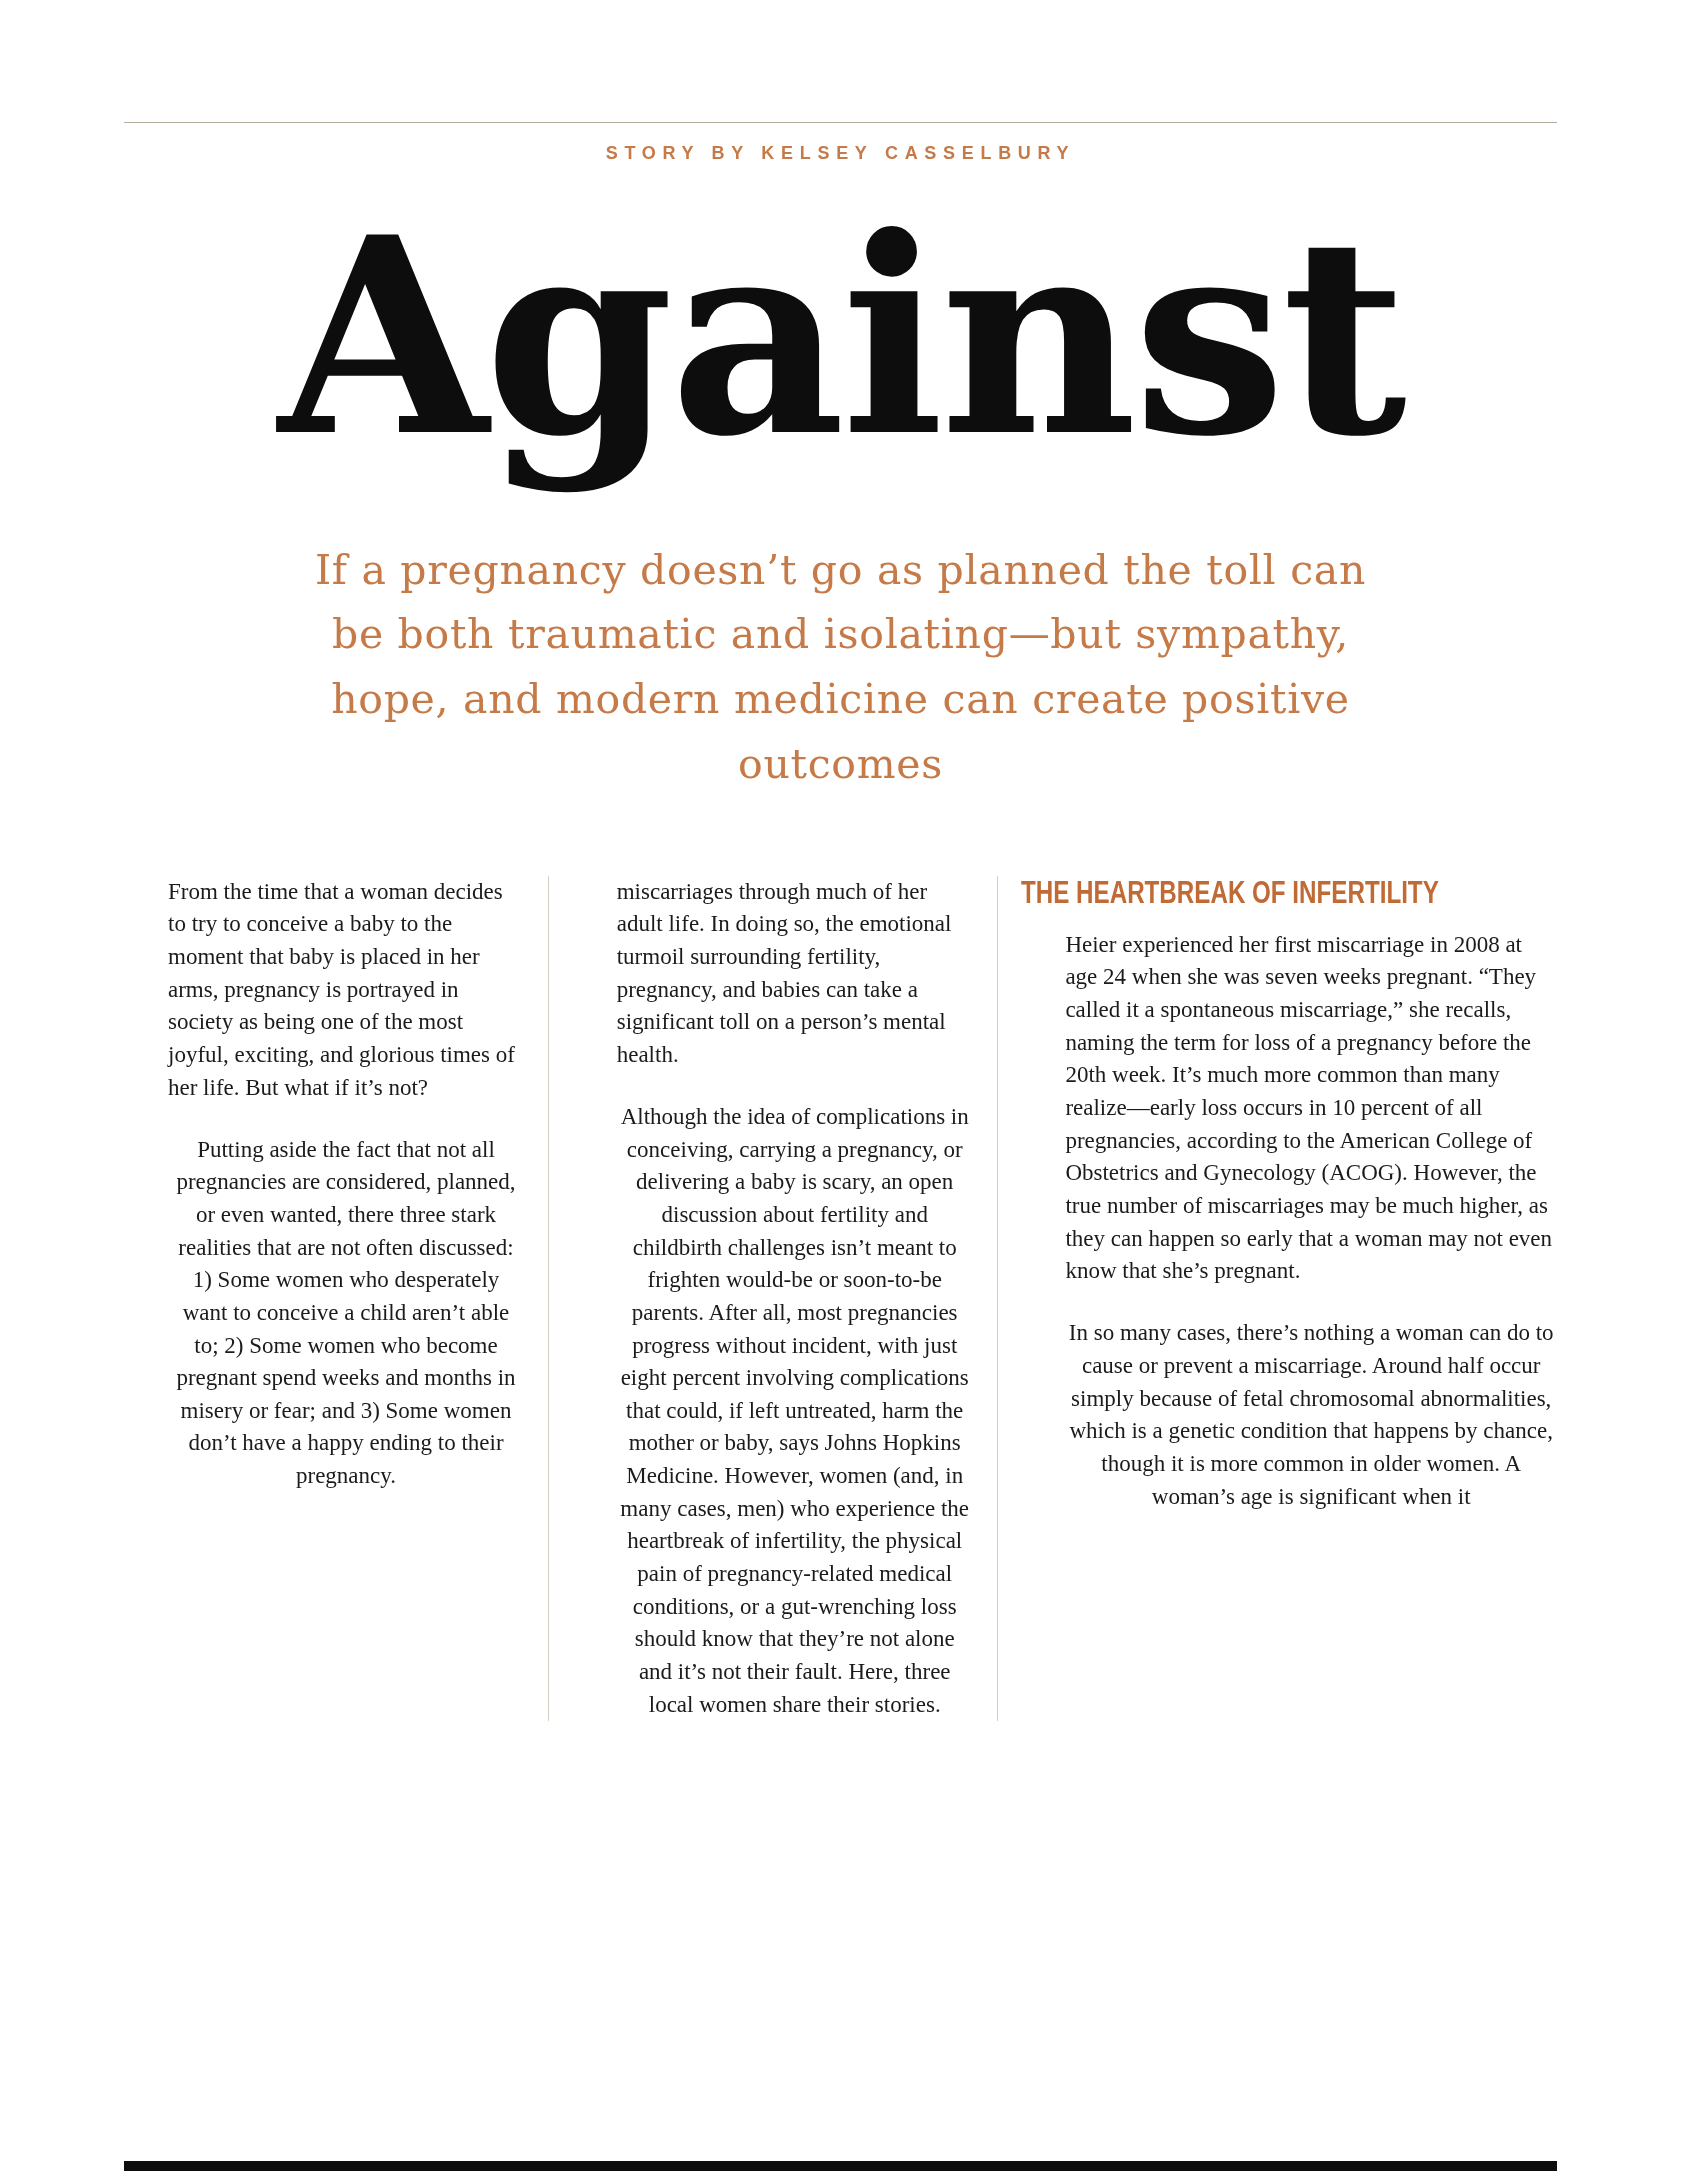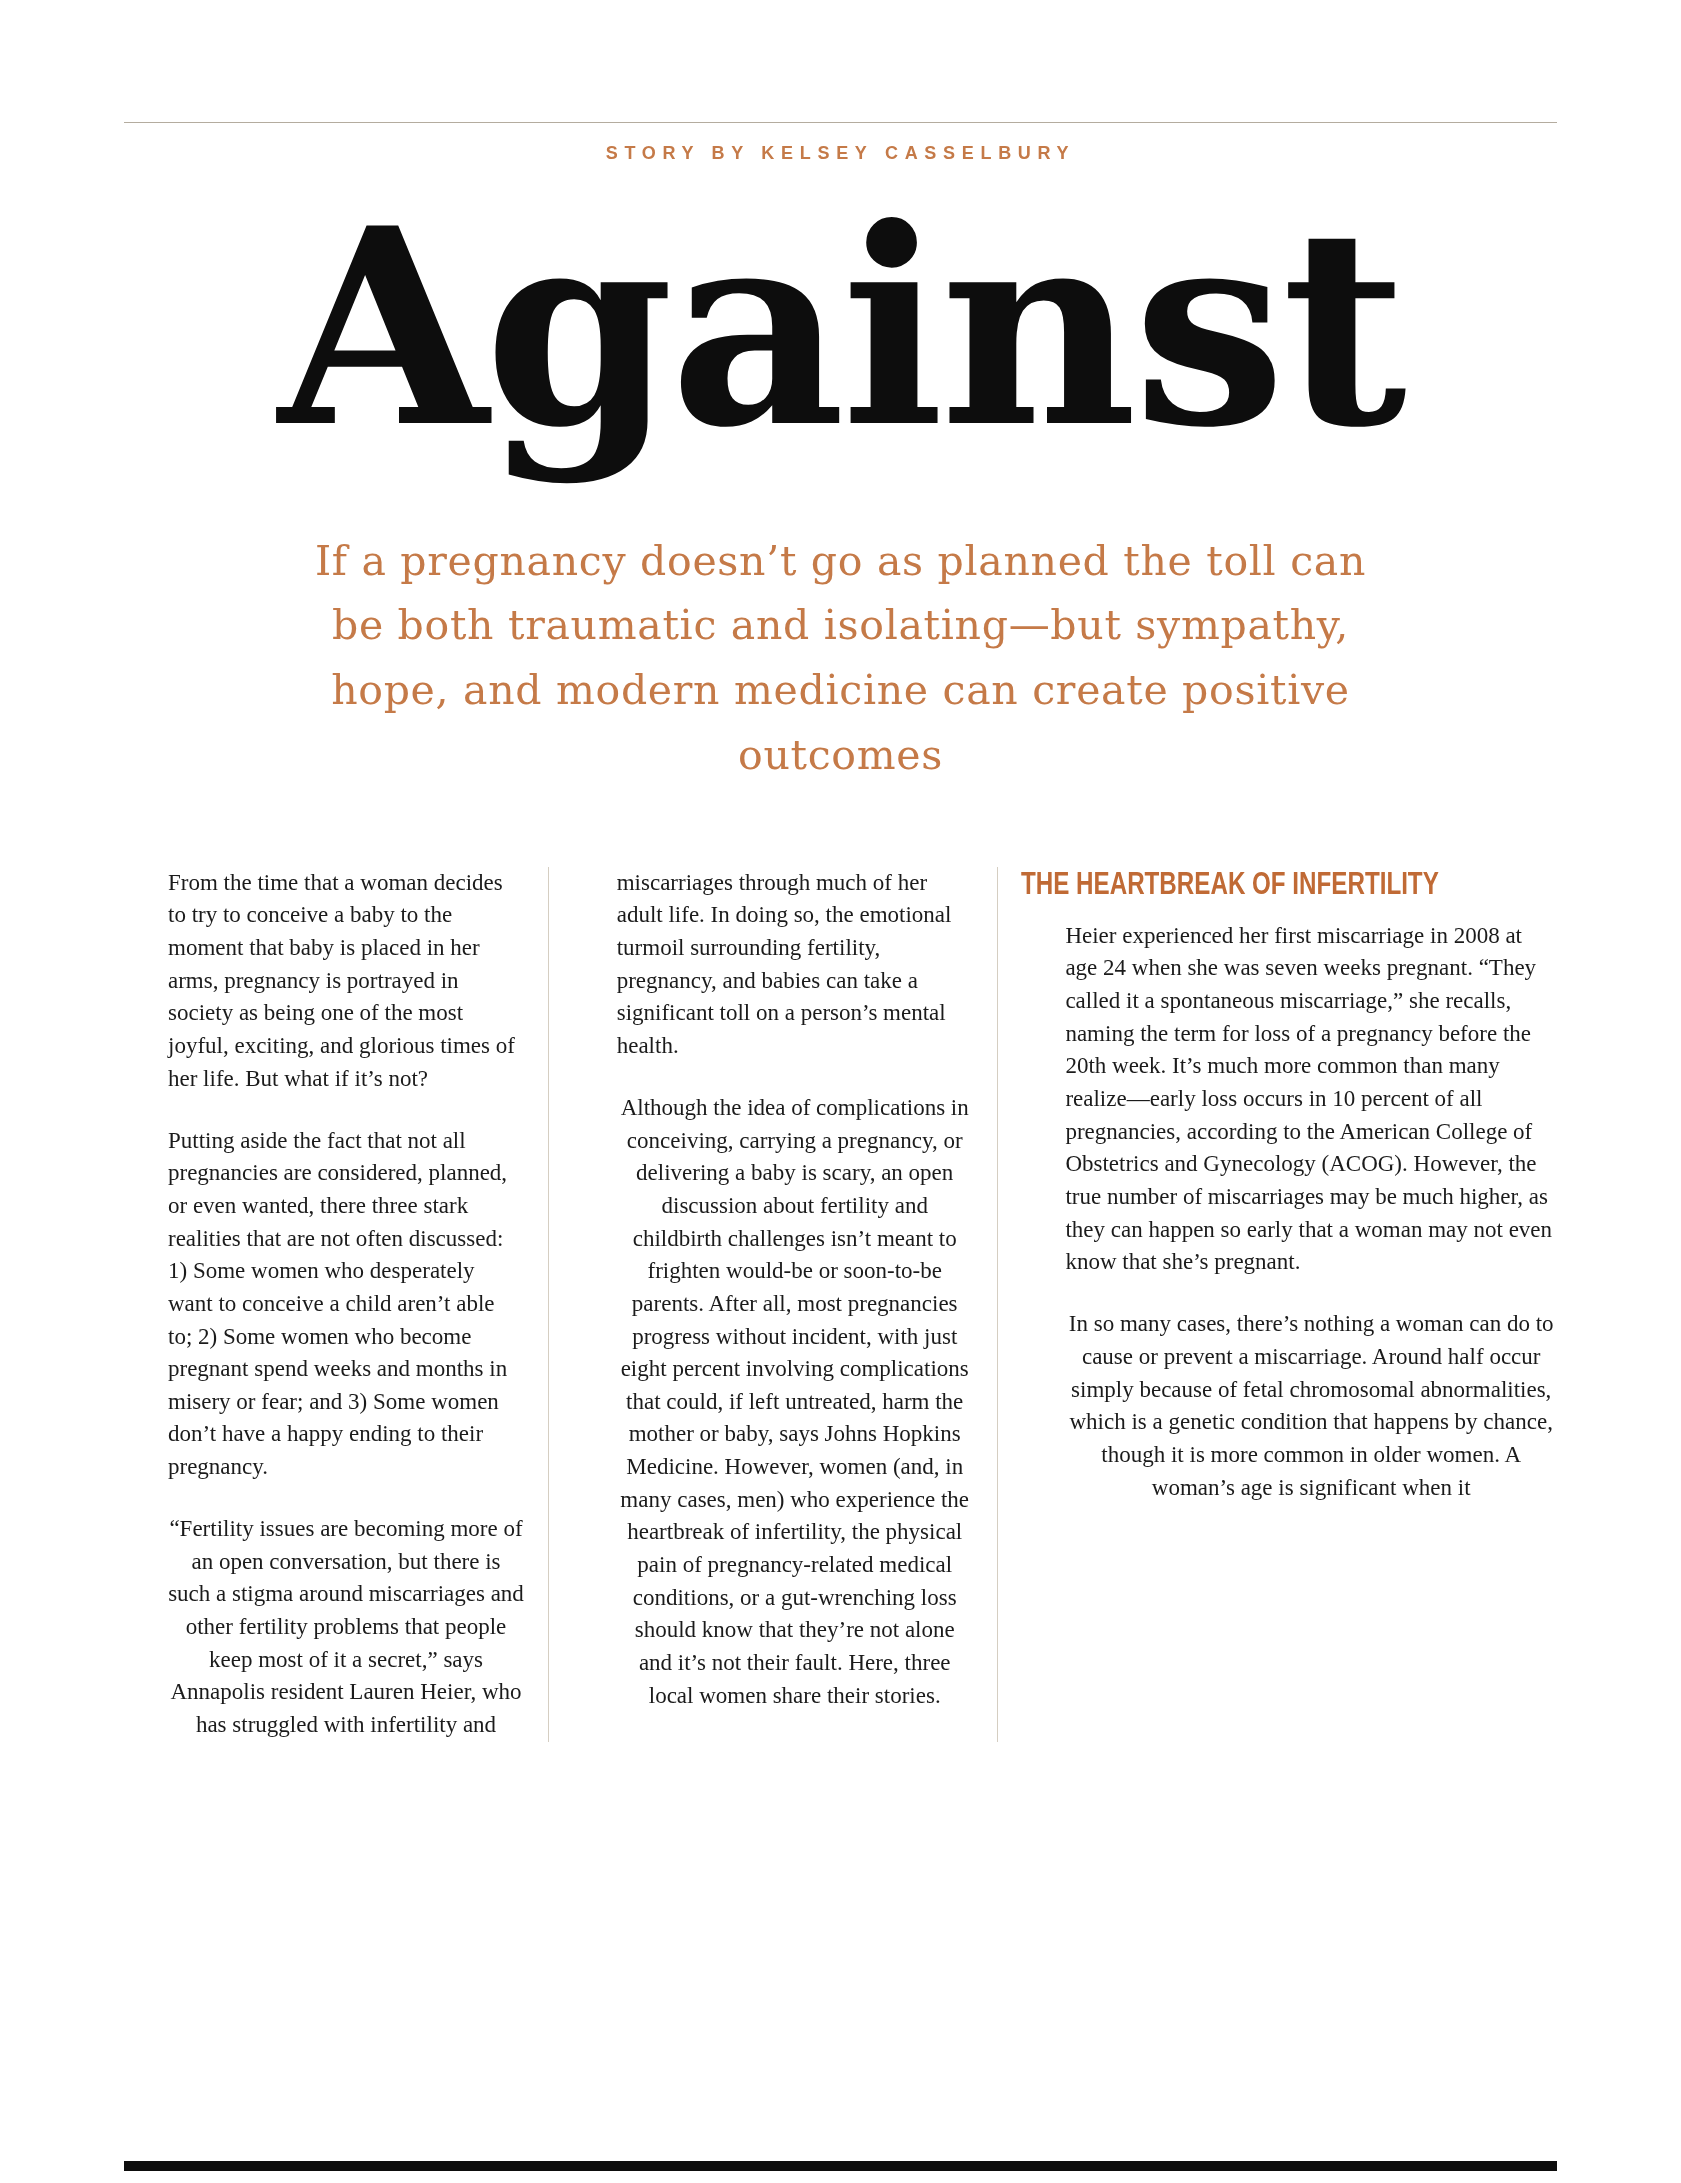--- a/index.html
+++ b/index.html
@@ -27,21 +27,21 @@
   .byline {
     margin-top: 20px;
     text-align: center;
     font-family: "Liberation Sans", sans-serif;
     font-weight: bold;
     font-size: 18px;
     letter-spacing: 6.7px;
     color: #c57a48;
   }
   .title {
-    margin-top: 11px;
+    margin-top: 20px;
     text-align: center;
     font-family: "DejaVu Serif", serif;
     font-weight: bold;
     font-size: 271px;
     line-height: 1.13;
     letter-spacing: -0.015em;
     color: #0d0d0d;
   }
   .title .title-line { display: block; }
   .deck {
@@ -107,21 +107,20 @@
     <span class="title-line">Against</span>
   </h1>
 
   <p class="deck">If a pregnancy doesn’t go as planned the toll can be both traumatic and isolating—but sympathy, hope, and modern medicine can create positive outcomes</p>
 
   <div class="columns">
 
     <div class="col">
       <p>From the time that a woman decides to try to conceive a baby to the moment that baby is placed in her arms, pregnancy is portrayed in society as being one of the most joyful, exciting, and glorious times of her life. But what if it’s not?</p>
       <p>Putting aside the fact that not all pregnancies are considered, planned, or even wanted, there three stark realities that are not often discussed: 1) Some women who desperately want to conceive a child aren’t able to; 2) Some women who become pregnant spend weeks and months in misery or fear; and 3) Some women don’t have a happy ending to their pregnancy.</p>
-      <p>“Fertility issues are becoming more of an open conversation, but there is such a stigma around miscarriages and other fertility problems that people keep most of it a secret,” says Annapolis resident Lauren Heier, who has struggled with infertility and</p>
     </div>
 
     <div class="col-divider"></div>
 
     <div class="col">
       <p>miscarriages through much of her adult life. In doing so, the emotional turmoil surrounding fertility, pregnancy, and babies can take a significant toll on a person’s mental health.</p>
       <p>Although the idea of complications in conceiving, carrying a pregnancy, or delivering a baby is scary, an open discussion about fertility and childbirth challenges isn’t meant to frighten would-be or soon-to-be parents. After all, most pregnancies progress without incident, with just eight percent involving complications that could, if left untreated, harm the mother or baby, says Johns Hopkins Medicine. However, women (and, in many cases, men) who experience the heartbreak of infertility, the physical pain of pregnancy-related medical conditions, or a gut-wrenching loss should know that they’re not alone and it’s not their fault. Here, three local women share their stories.</p>
     </div>
 
     <div class="col-divider"></div>

